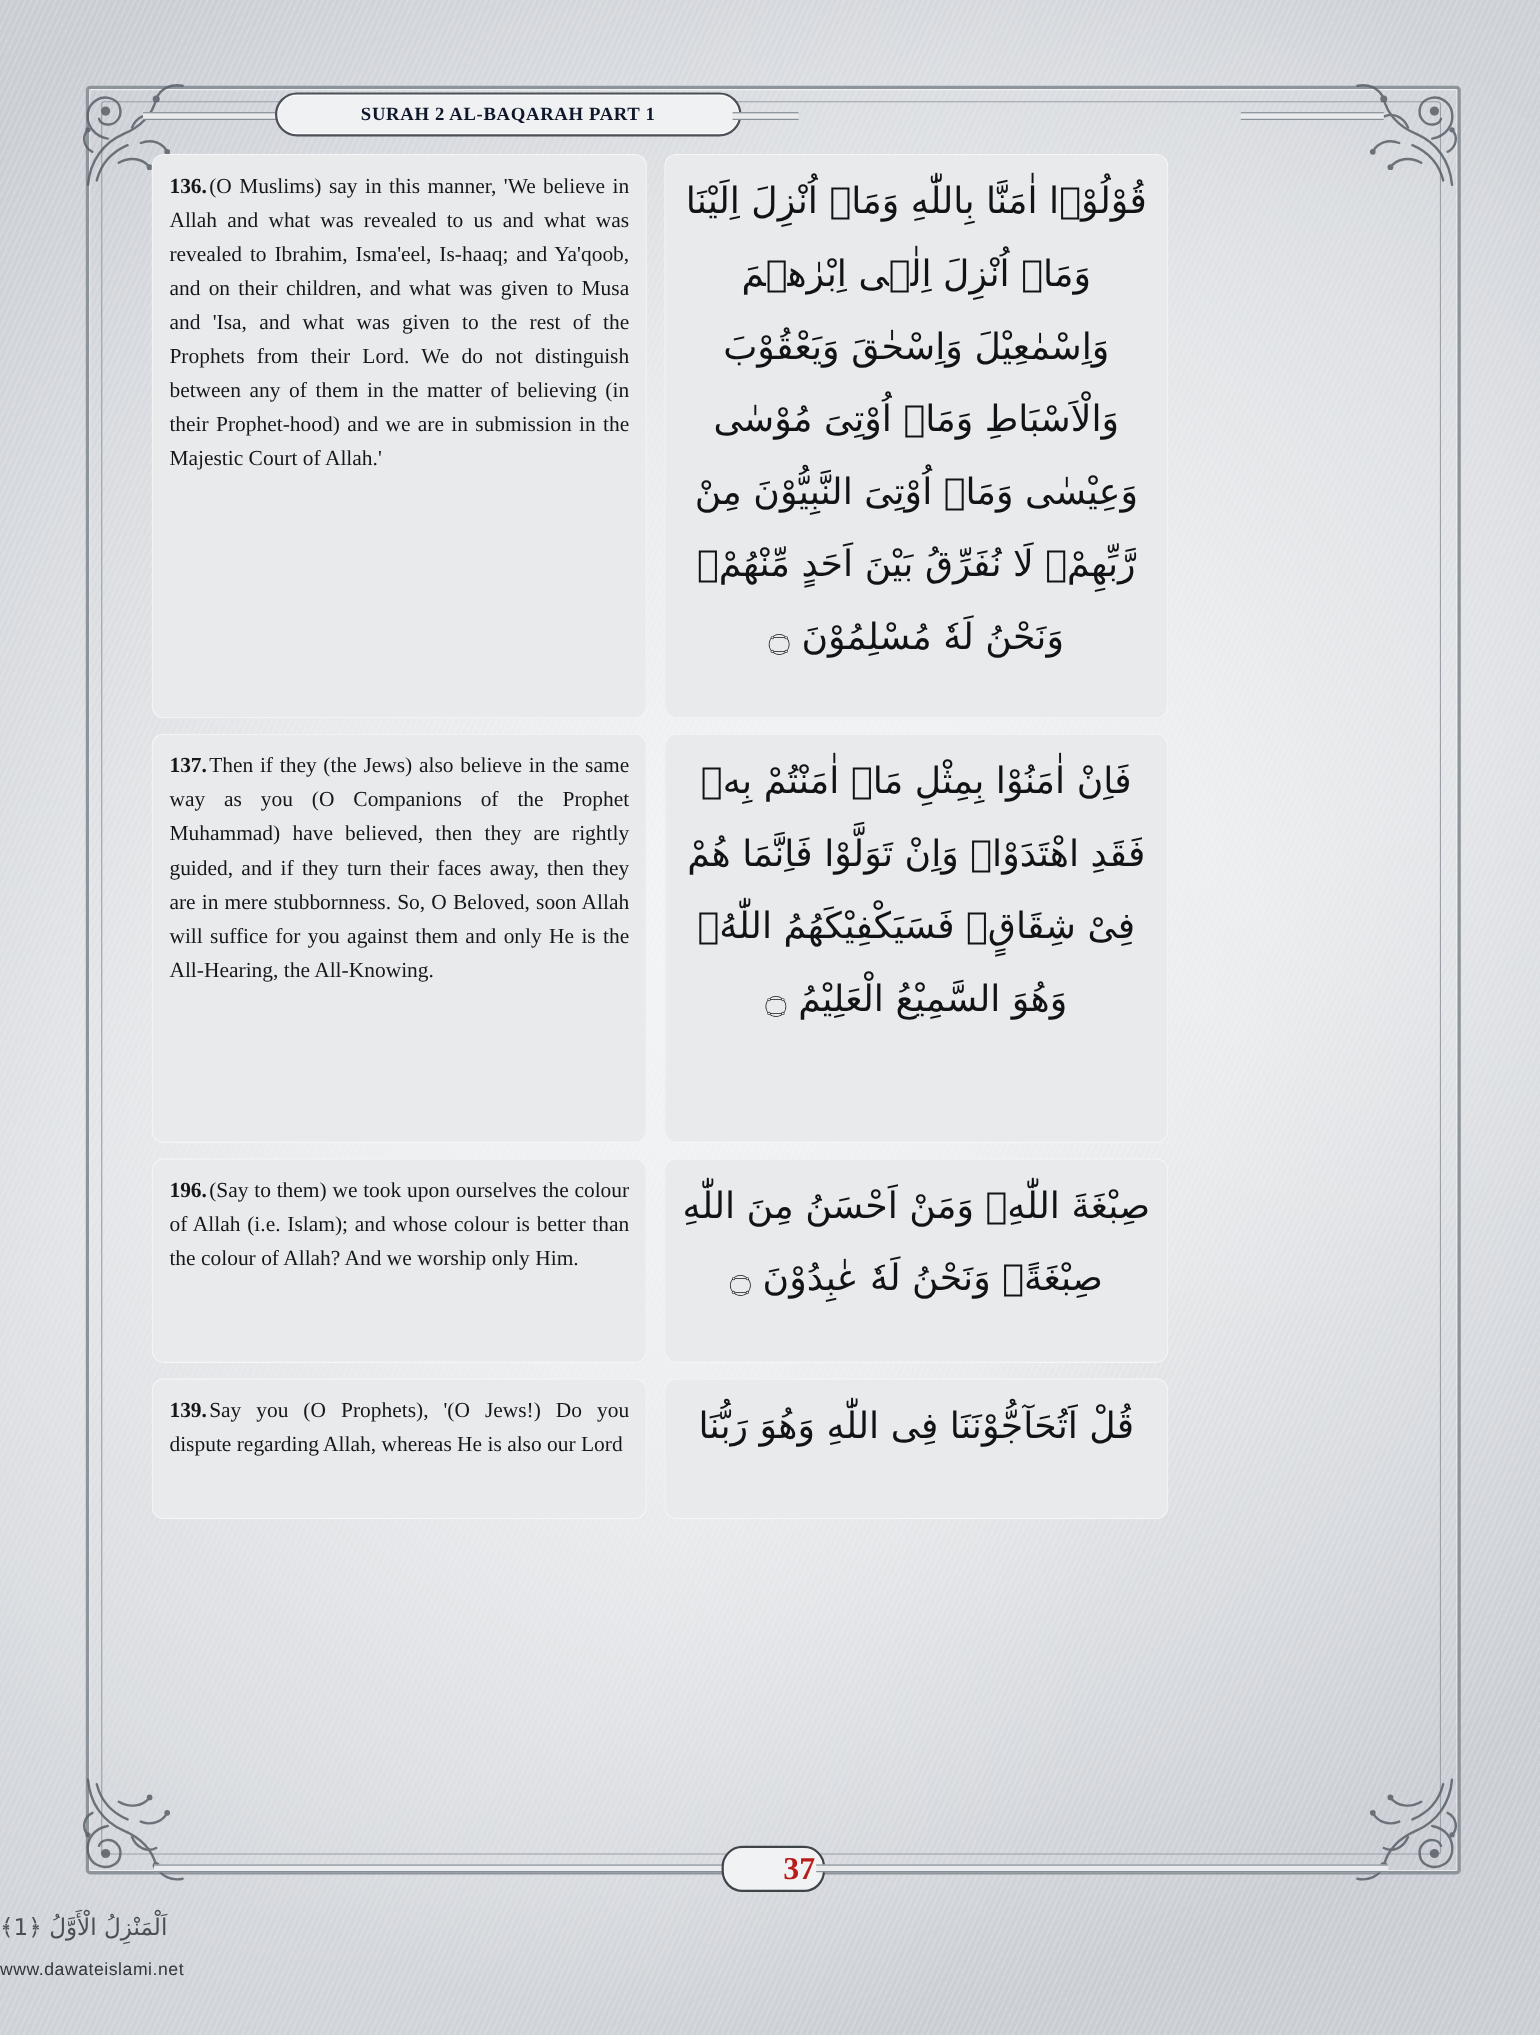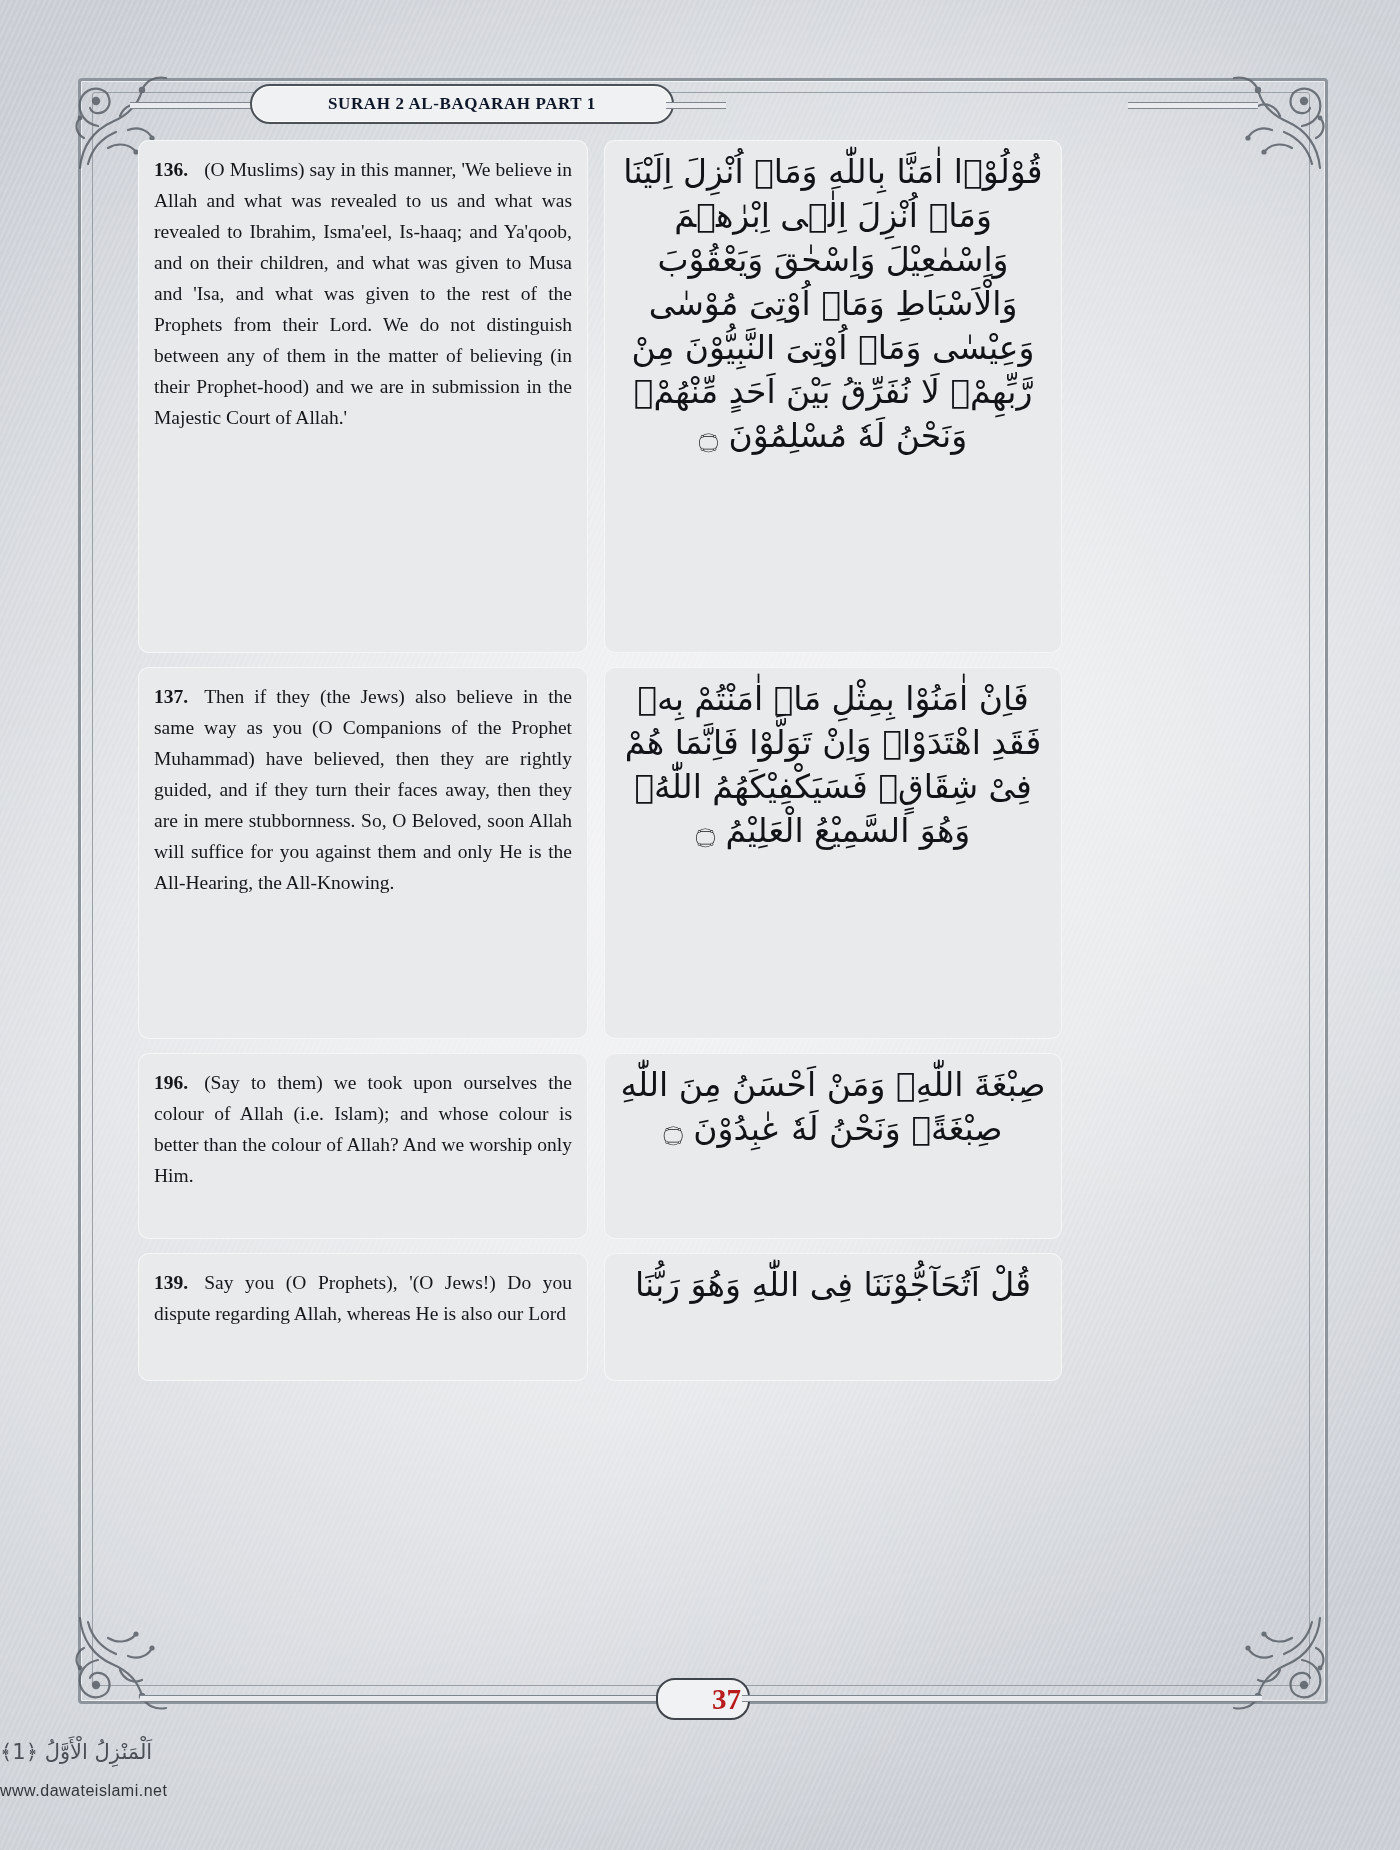--- a/index.html
+++ b/index.html
@@ -163,27 +163,27 @@
     font-size: 19.5px;
     line-height: 31px;
     color: #15171a;
     text-align: justify;
     text-align-last: left;
     margin: 0;
     hyphens: none;
   }
   .verse-num {
     font-weight: bold;
-    margin-right: 16px;
+    margin-right: 2px;
   }
 
   .verse-ar {
     font-family: "DejaVu Sans", sans-serif;
     font-size: 33px;
-    line-height: 44px;
+    line-height: 66px;
     color: #111316;
     direction: rtl;
     text-align: center;
     margin: 0;
     letter-spacing: -1px;
   }
 
   
   .footer-band {
     position: absolute;

